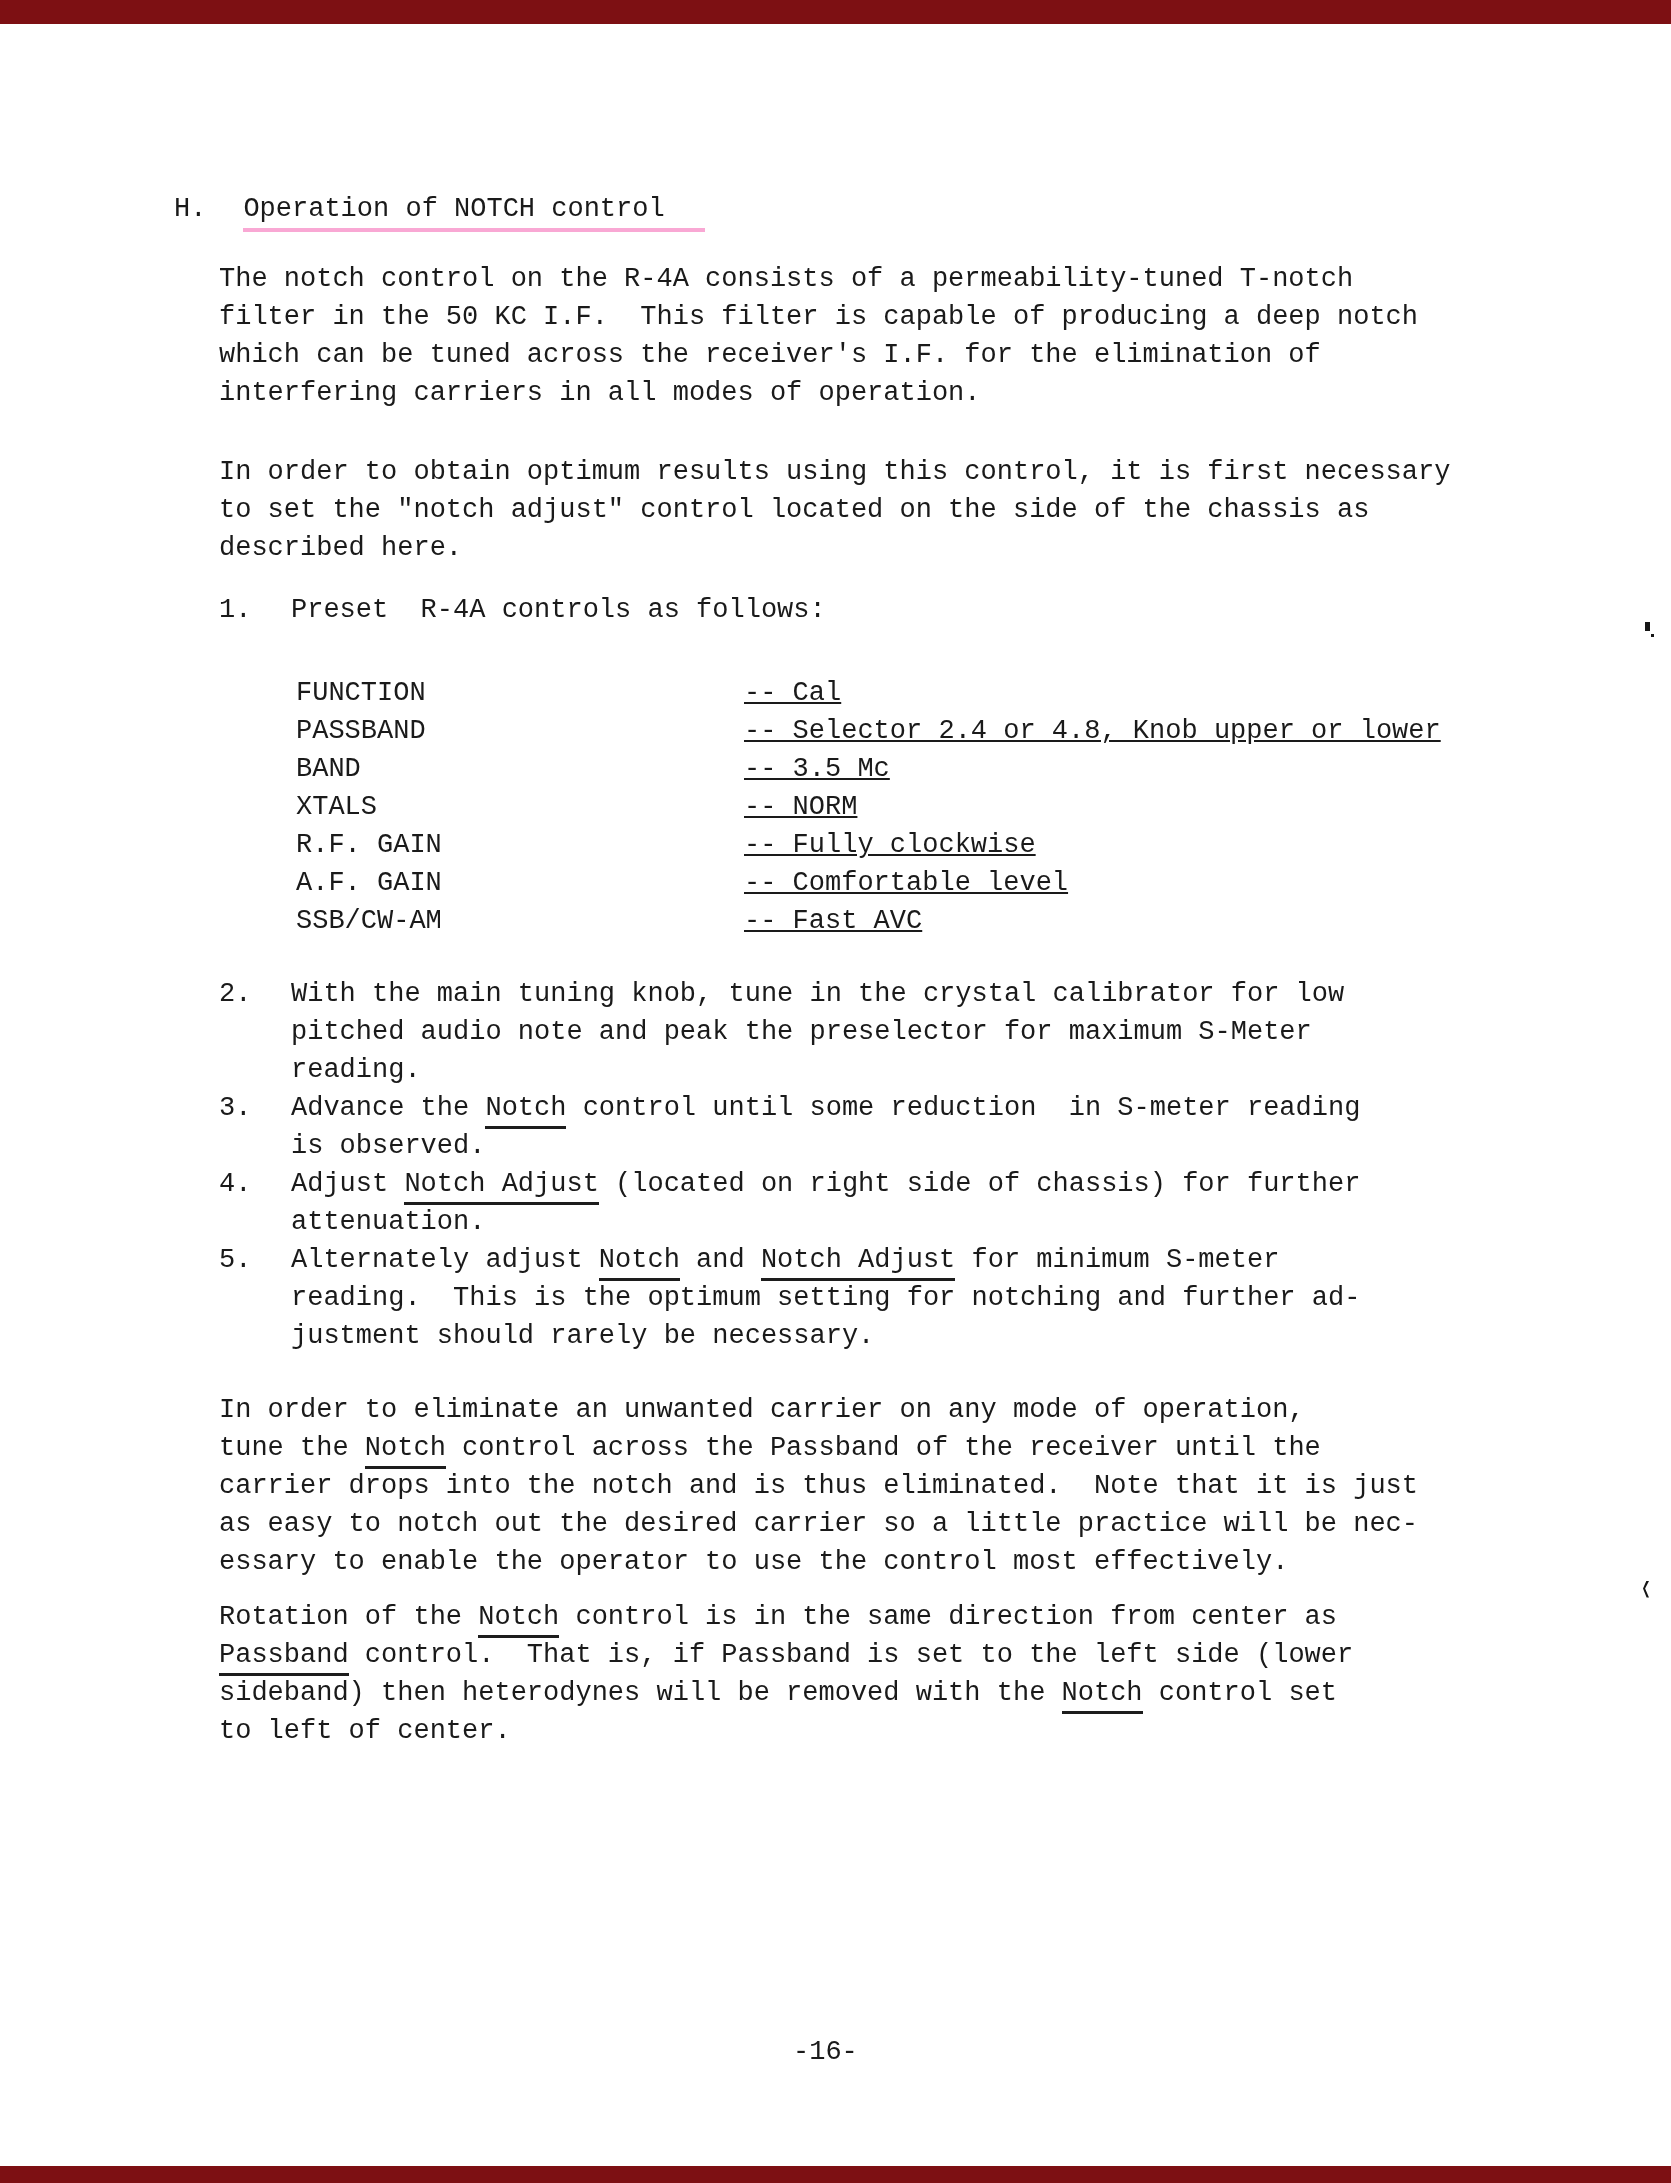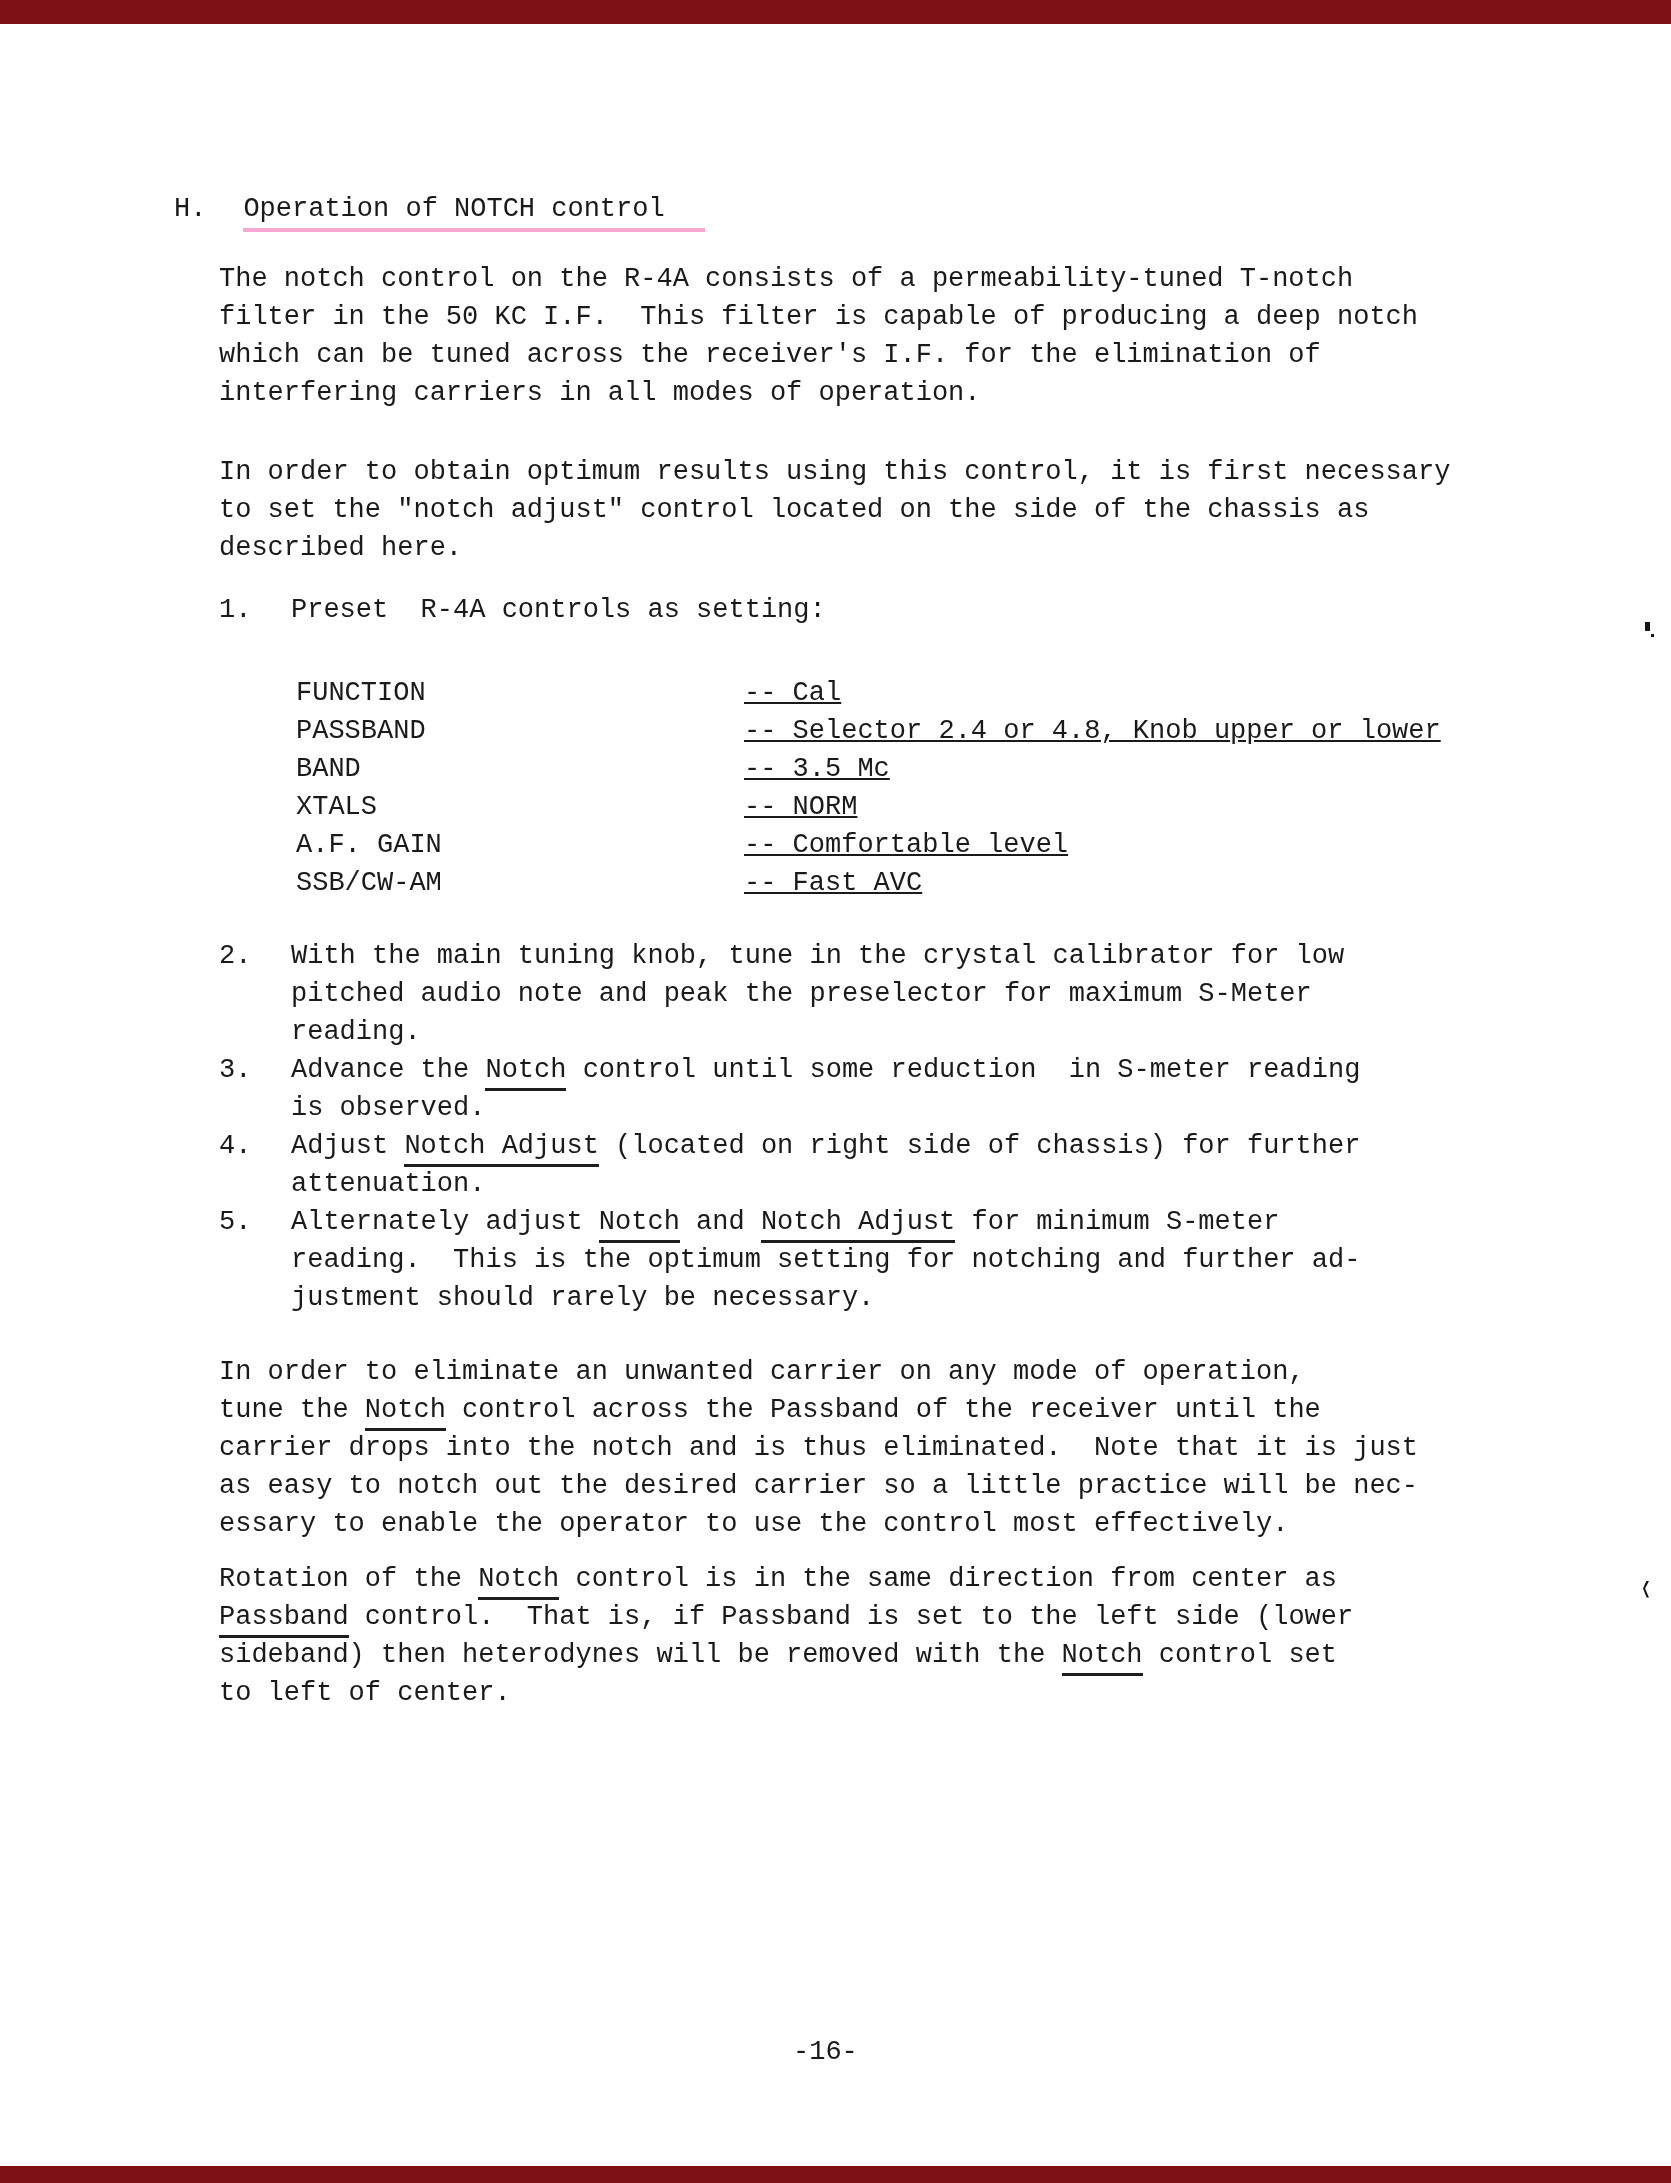--- a/index.html
+++ b/index.html
@@ -113,28 +113,29 @@
 filter in the 50 KC I.F.  This filter is capable of producing a deep notch
 which can be tuned across the receiver's I.F. for the elimination of
 interfering carriers in all modes of operation.</span></p>
 
     <p class="para p2"><span>In order to obtain optimum results using this control, it is first necessary
 to set the "notch adjust" control located on the side of the chassis as
 described here.</span></p>
 
     <div class="step item1">
       <span class="num">1.</span>
-      <span class="body">Preset  R-4A controls as setting:</span>
+      <span class="body">Preset  R-4A controls as follows:</span>
     </div>
 
     <div class="settings">
       <div class="srow"><span class="lbl">FUNCTION</span><span class="val">-- Cal</span></div>
       <div class="srow"><span class="lbl">PASSBAND</span><span class="val">-- Selector 2.4 or 4.8, Knob upper or lower</span></div>
       <div class="srow"><span class="lbl">BAND</span><span class="val">-- 3.5 Mc</span></div>
       <div class="srow"><span class="lbl">XTALS</span><span class="val">-- NORM</span></div>
+      <div class="srow"><span class="lbl">R.F. GAIN</span><span class="val">-- Fully clockwise</span></div>
       <div class="srow"><span class="lbl">A.F. GAIN</span><span class="val">-- Comfortable level</span></div>
       <div class="srow"><span class="lbl">SSB/CW-AM</span><span class="val">-- Fast AVC</span></div>
     </div>
 
     <div class="steps">
       <div class="step">
         <span class="num">2.</span>
         <span class="body"><span>With the main tuning knob, tune in the crystal calibrator for low
 pitched audio note and peak the preselector for maximum S-Meter
 reading.</span></span>

